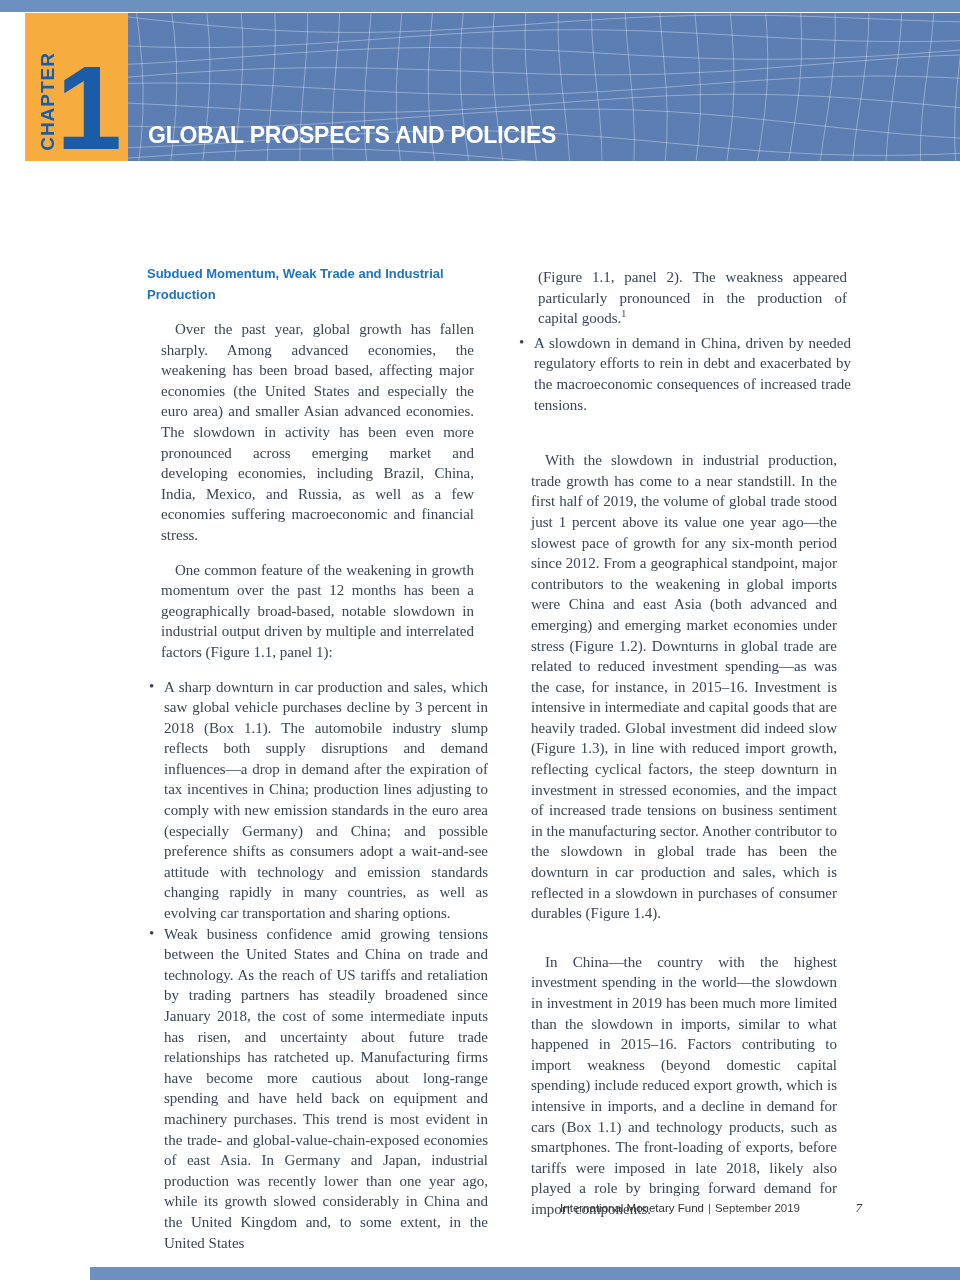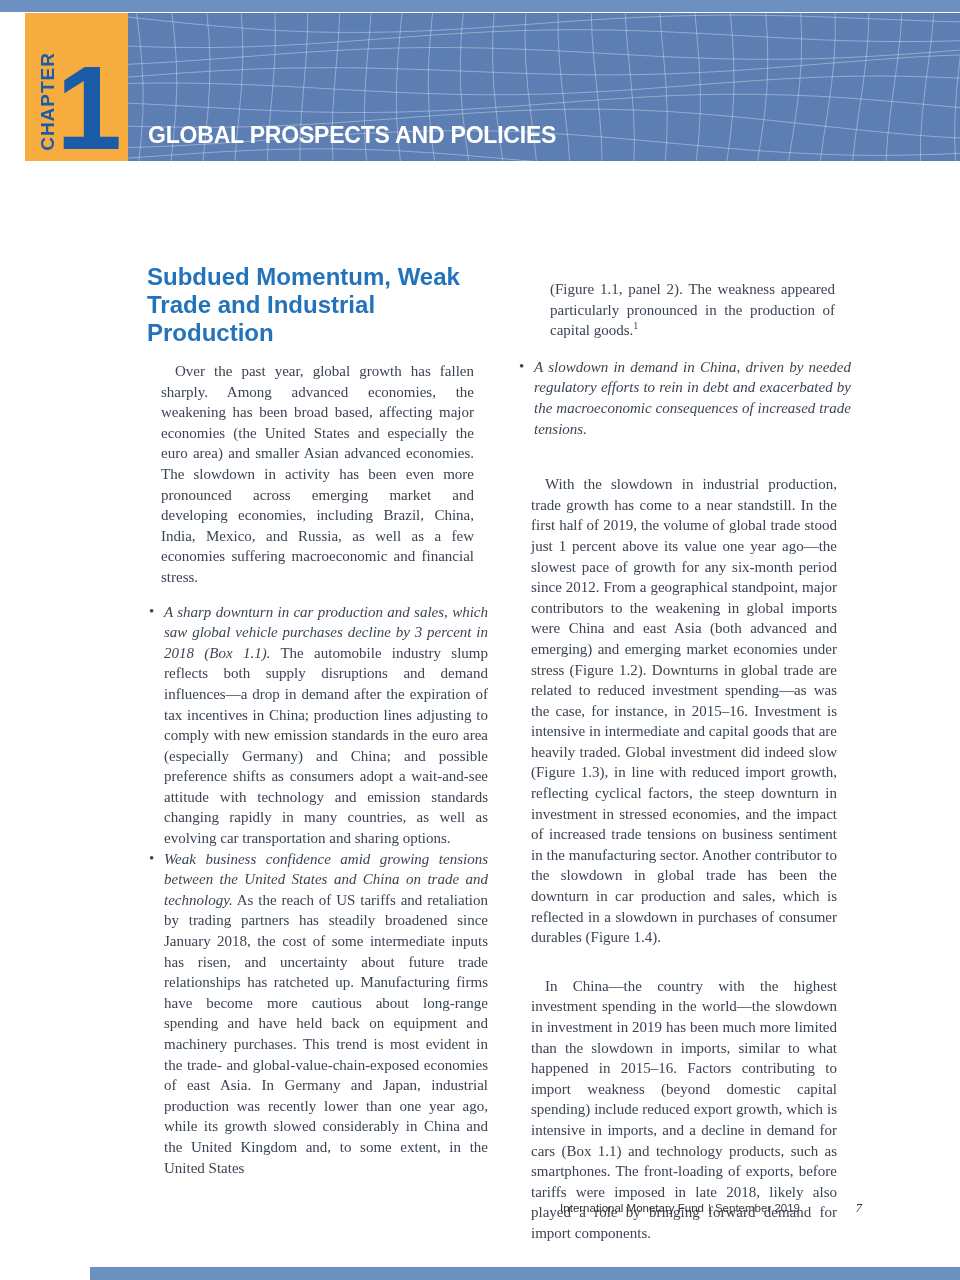--- a/index.html
+++ b/index.html
@@ -13,27 +13,27 @@
   .chapter-number{position:absolute;right:6px;bottom:-6px;font-family:"Liberation Sans",sans-serif;
         font-weight:700;font-size:118px;line-height:1;color:#1a5ca8;}
   .band{position:absolute;left:128px;top:13px;width:940px;height:148px;background:#5c7eb3;overflow:hidden;}
   .band svg{position:absolute;left:0;top:0;}
   .band-title{position:absolute;left:20px;bottom:12px;font-family:"Liberation Sans",sans-serif;
         font-weight:700;font-size:23px;letter-spacing:-0.2px;color:#ffffff;white-space:nowrap;}
   
   .col{position:absolute;top:263px;text-align:justify;font-size:15px;line-height:20.6px;}
   .col-left{left:147px;width:341px;}
   .col-right{left:517px;width:334px;height:905px;display:flex;flex-direction:column;}
-  .section-heading{font-family:"Liberation Sans",sans-serif;font-weight:700;font-size:24px;
-        line-height:28px;color:#2273ba;text-align:left;margin:0 0 10px 0;}
+  .section-heading{font-family:"Liberation Sans",sans-serif;font-weight:700;font-size:13px;
+        line-height:21px;color:#2273ba;text-align:left;margin:0 0 10px 0;}
   p.body-par{margin:14px;text-indent:14px;}
-  .cont-par{margin:16px;padding-left:17px;}
+  .cont-par{margin:4px;padding-left:17px;}
   .bullet{position:relative;padding-left:17px;margin:0;}
   .bullet .dot{position:absolute;left:2px;top:-1px;font-size:15px;}
-  .lead{font-style:italic;}
+  .lead{}
   sup{font-size:10px;line-height:0;}
   .par-gap{height:21px;flex:none;}
   .footnote{margin-top:auto;font-size:12.5px;line-height:16.8px;text-indent:10px;color:#46505c;}
   
   .footer-pub{position:absolute;top:1202px;right:160px;font-family:"Liberation Sans",sans-serif;
         font-size:11.5px;color:#2e2e2e;white-space:nowrap;}
   .footer-pub .pub{font-weight:400;}
   .footer-pub .sep{font-weight:400;color:#555;padding:0 4px;}
   .footer-pub .date{font-weight:400;color:#3c3c3c;}
   .footer-page{position:absolute;top:1200px;right:98px;font-family:"Liberation Serif",serif;
@@ -89,20 +89,21 @@
         <path d="M774.0 -4 L772.4 22 L769.5 48 L765.9 74 L762.4 100 L759.5 126 L757.8 152 " fill="none" stroke="rgba(255,255,255,0.34)" stroke-width="1"></path>
         <path d="M806.2 -4 L803.9 22 L800.7 48 L797.3 74 L794.4 100 L792.6 126 L792.4 152 " fill="none" stroke="rgba(255,255,255,0.34)" stroke-width="1"></path>
         <path d="M837.6 -4 L834.9 22 L831.7 48 L828.9 74 L827.1 100 L826.6 126 L827.7 152 " fill="none" stroke="rgba(255,255,255,0.34)" stroke-width="1"></path>
       </svg>
     <div class="band-title">GLOBAL PROSPECTS AND POLICIES</div>
   </div>
 
   <div class="col col-left">
     <h2 class="section-heading">Subdued Momentum, Weak Trade and Industrial Production</h2>
     <p class="body-par">Over the past year, global growth has fallen sharply. Among advanced economies, the weakening has been broad based, affecting major economies (the United States and especially the euro area) and smaller Asian advanced economies. The slowdown in activity has been even more pronounced across emerging market and developing economies, including Brazil, China, India, Mexico, and Russia, as well as a few economies suffering macroeconomic and financial stress.</p>
+    <p class="body-par">One common feature of the weakening in growth momentum over the past 12 months has been a geographically broad-based, notable slowdown in industrial output driven by multiple and interrelated factors (Figure 1.1, panel 1):</p>
     <div class="bullet">
       <span class="dot">•</span>
       <span class="lead">A sharp downturn in car production and sales, which saw global vehicle purchases decline by 3 percent in 2018 (Box 1.1).</span>
       <span>The automobile industry slump reflects both supply disruptions and demand influences—a drop in demand after the expiration of tax incentives in China; production lines adjusting to comply with new emission standards in the euro area (especially Germany) and China; and possible preference shifts as consumers adopt a wait-and-see attitude with technology and emission standards changing rapidly in many countries, as well as evolving car transportation and sharing options.</span>
     </div>
     <div class="bullet">
       <span class="dot">•</span>
       <span class="lead">Weak business confidence amid growing tensions between the United States and China on trade and technology.</span>
       <span>As the reach of US tariffs and retaliation by trading partners has steadily broadened since January 2018, the cost of some intermediate inputs has risen, and uncertainty about future trade relationships has ratcheted up. Manufacturing firms have become more cautious about long-range spending and have held back on equipment and machinery purchases. This trend is most evident in the trade- and global-value-chain-exposed economies of east Asia. In Germany and Japan, industrial production was recently lower than one year ago, while its growth slowed considerably in China and the United Kingdom and, to some extent, in the United States</span>
     </div>

